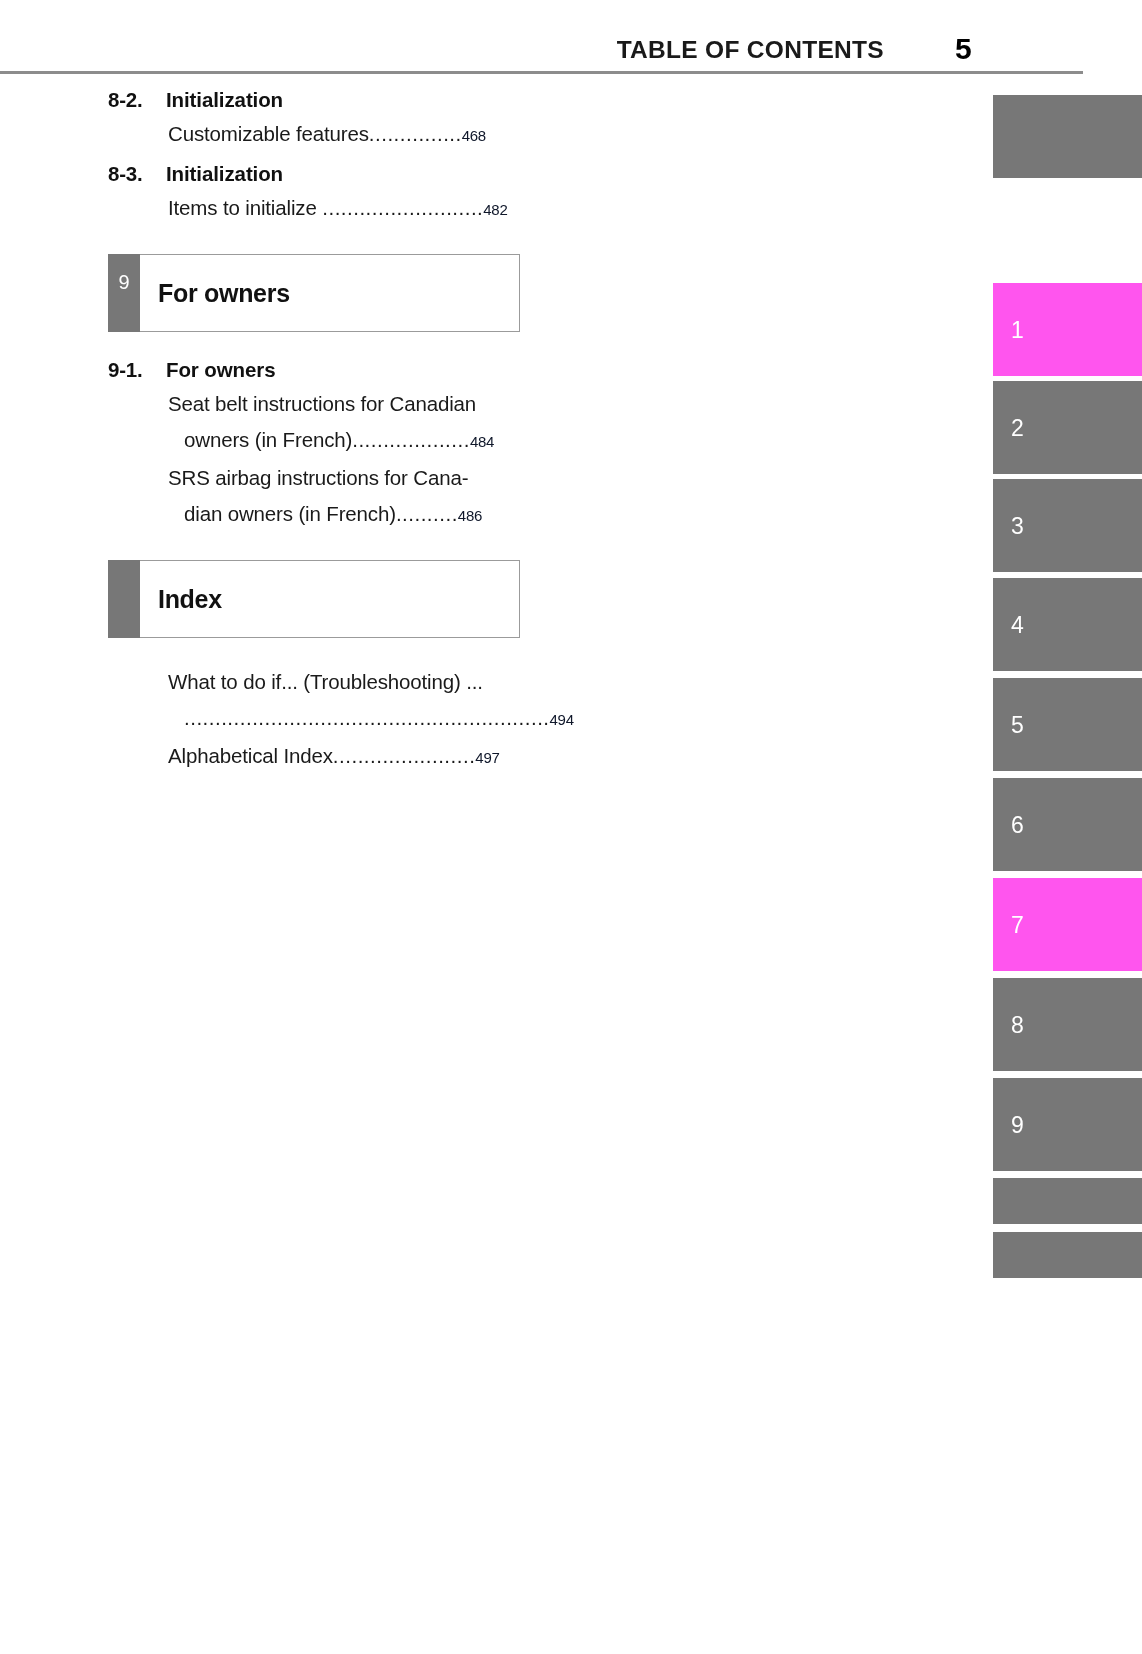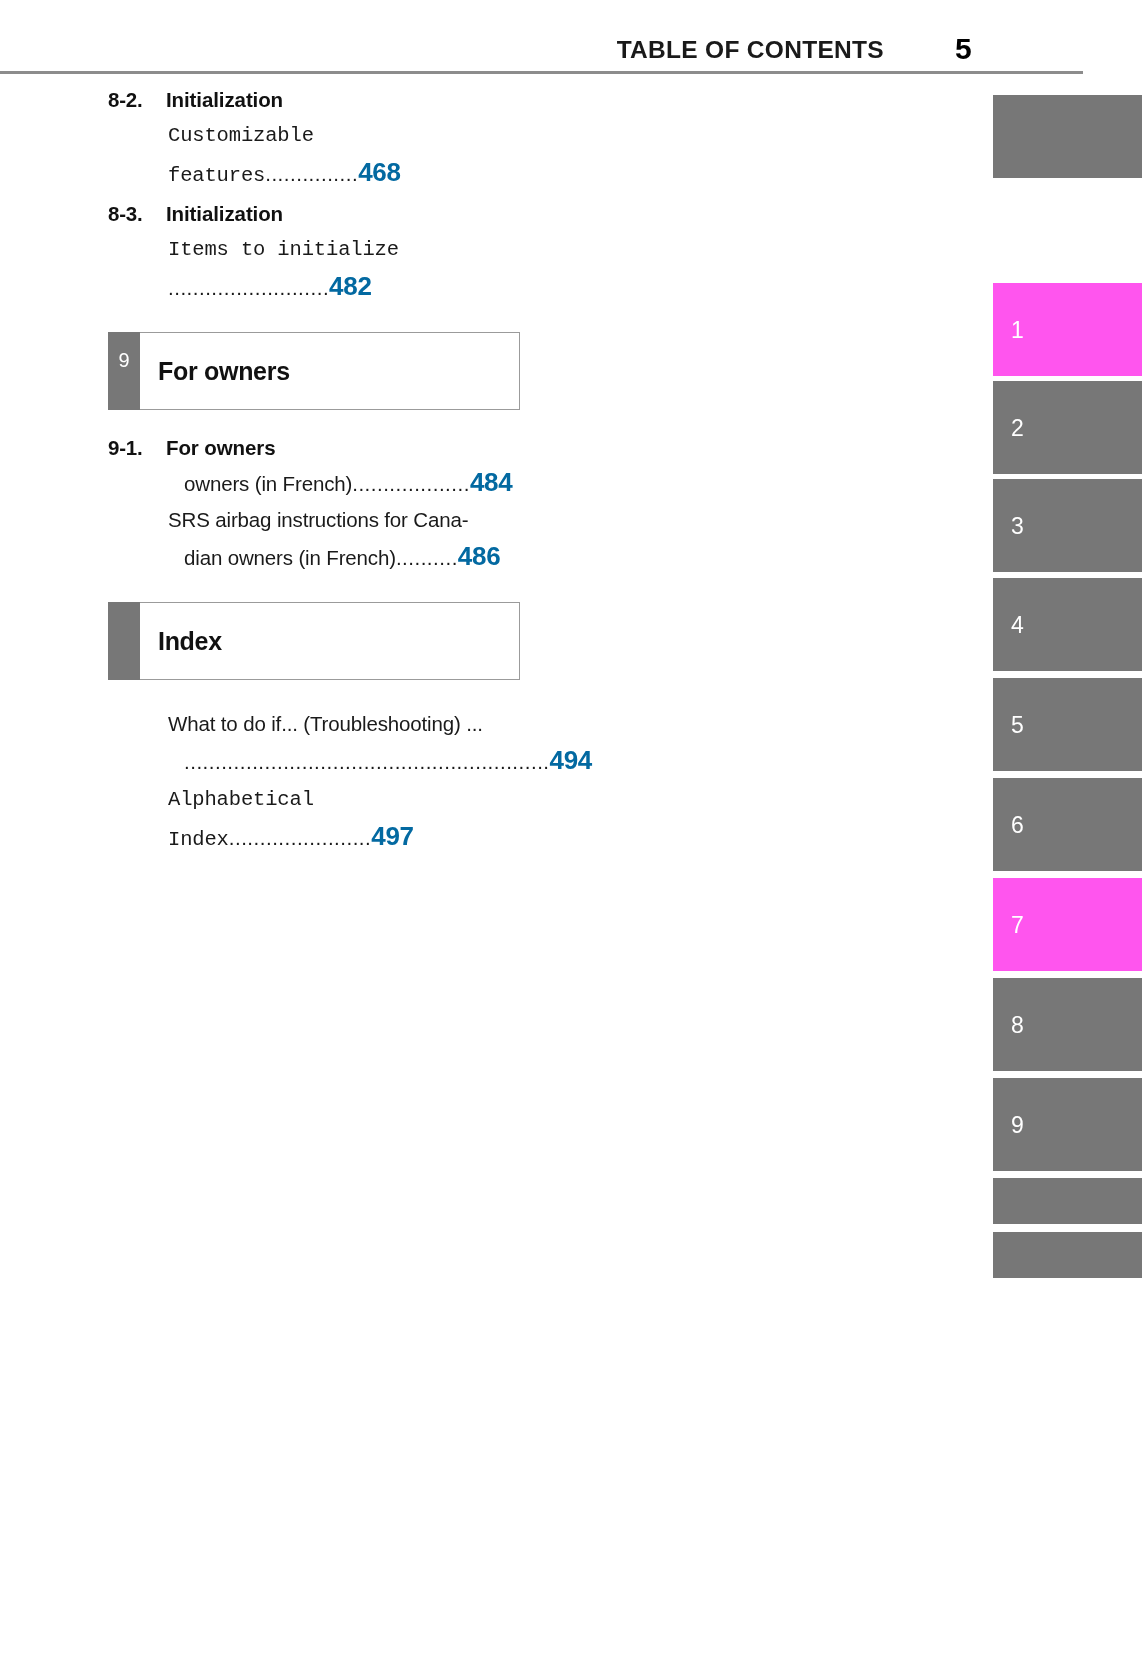--- a/index.html
+++ b/index.html
@@ -85,31 +85,30 @@
   .entry {
     position: relative;
     margin-left: 60px;
     font-size: 20.5px;
     line-height: 36px;
     color: #1a1a1a;
     letter-spacing: -0.15px;
   }
   .entry .etext {
     display: inline;
-    font-family: Liberation Mono, monospace;
   }
   .entry .dots {
     display: inline;
     letter-spacing: 0.5px;
     color: #1a1a1a;
   }
   .entry .pg {
-    color: #0369a1;
-    font-weight: bold;
-    font-size: 26px;
+    color: #0f172a;
+    font-weight: normal;
+    font-size: 15px;
     letter-spacing: -0.3px;
   }
   
   .entry.wrap .line2 {
     margin-left: 16px;
     display: block;
   }
   .entry .line1 { display: block; }
 
   .spacer-8 { height: 8px; }
@@ -229,20 +228,21 @@
 
   <div class="spacer-26"></div>
 
   <div class="sec-head">
     <span class="sec-num">9-1.</span>
     <span class="sec-title">For owners</span>
   </div>
 
 
   <div class="entry wrap">
+    <span class="line1">Seat belt instructions for Canadian</span>
     <span class="line2"><span>owners (in French)</span><span class="dots">...................</span><span class="pg">484</span></span>
   </div>
 
   <div class="entry wrap">
     <span class="line1">SRS airbag instructions for Cana-</span>
     <span class="line2"><span>dian owners (in French)</span><span class="dots">..........</span><span class="pg">486</span></span>
   </div>
 
   <div class="chapter">
     <div class="tab">

